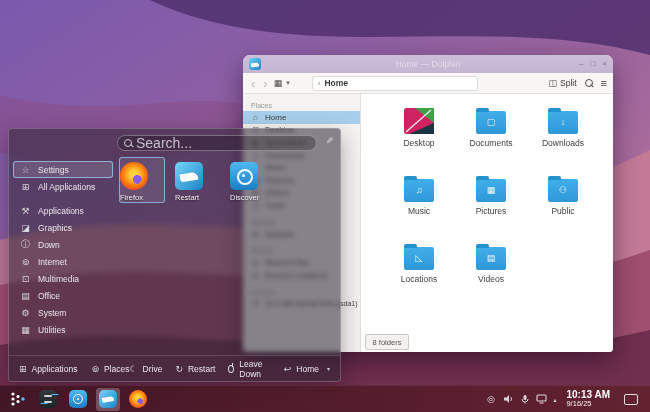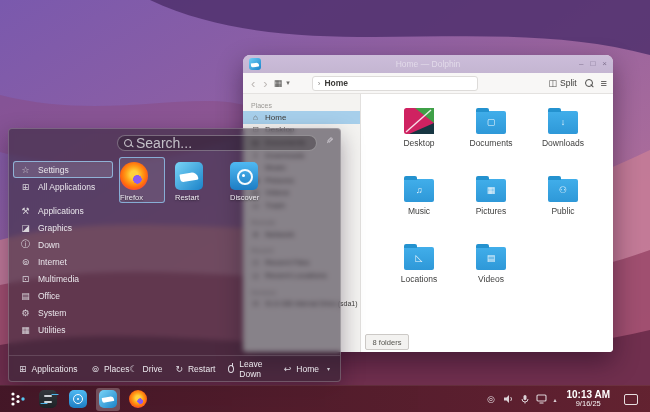--- a/index.html
+++ b/index.html
@@ -136,21 +136,21 @@
   .tb-app .ic-syssettings, .tb-app .ic-dolphin, .tb-app .ic-discover, .tb-app .ic-firefox { width:18px; height:18px; }
   .tb-app .ic-syssettings::before { top:5px; box-shadow:7px -1.5px 0 -0.4px #4db2e8; }
   .tb-app .ic-syssettings::after { bottom:5px; box-shadow:-4px 1.5px 0 -0.4px #4db2e8; }
   .tb-app .ic-dolphin::after { left:3px; top:7px; width:12px; height:5px; }
   .tb-app .ic-discover::before { left:4px; top:4px; width:8px; height:8px; border-width:1.5px; }
   .tb-app .ic-discover::after { left:7.5px; top:7.5px; width:2px; height:2px; }
   .tray { margin-left:auto; display:flex; align-items:center; gap:6px; padding-right:4px; }
   .tray-ic { width:11px; height:11px; display:flex; align-items:center; justify-content:center;
     color:#e8e2e6; font-size:9px; opacity:.92; }
   .tray-caret { color:#e8e2e6; font-size:6px; opacity:.9; }
-  .clock { text-align:center; color:#ffffff; line-height:1.15; margin:0 4px; }
+  .clock { color:#ffffff; line-height:1.15; margin:0 4px; }
   .clock .time { font-size:10px; font-weight:bold; }
   .clock .date { font-size:7.5px; opacity:.95; }
   .peek { width:14px; height:11px; border:1.3px solid rgba(255,255,255,.85); border-radius:2px;
     margin:0 8px 0 4px; }
 </style>
 </head>
 <body>
 
 <div id="screen">
 

